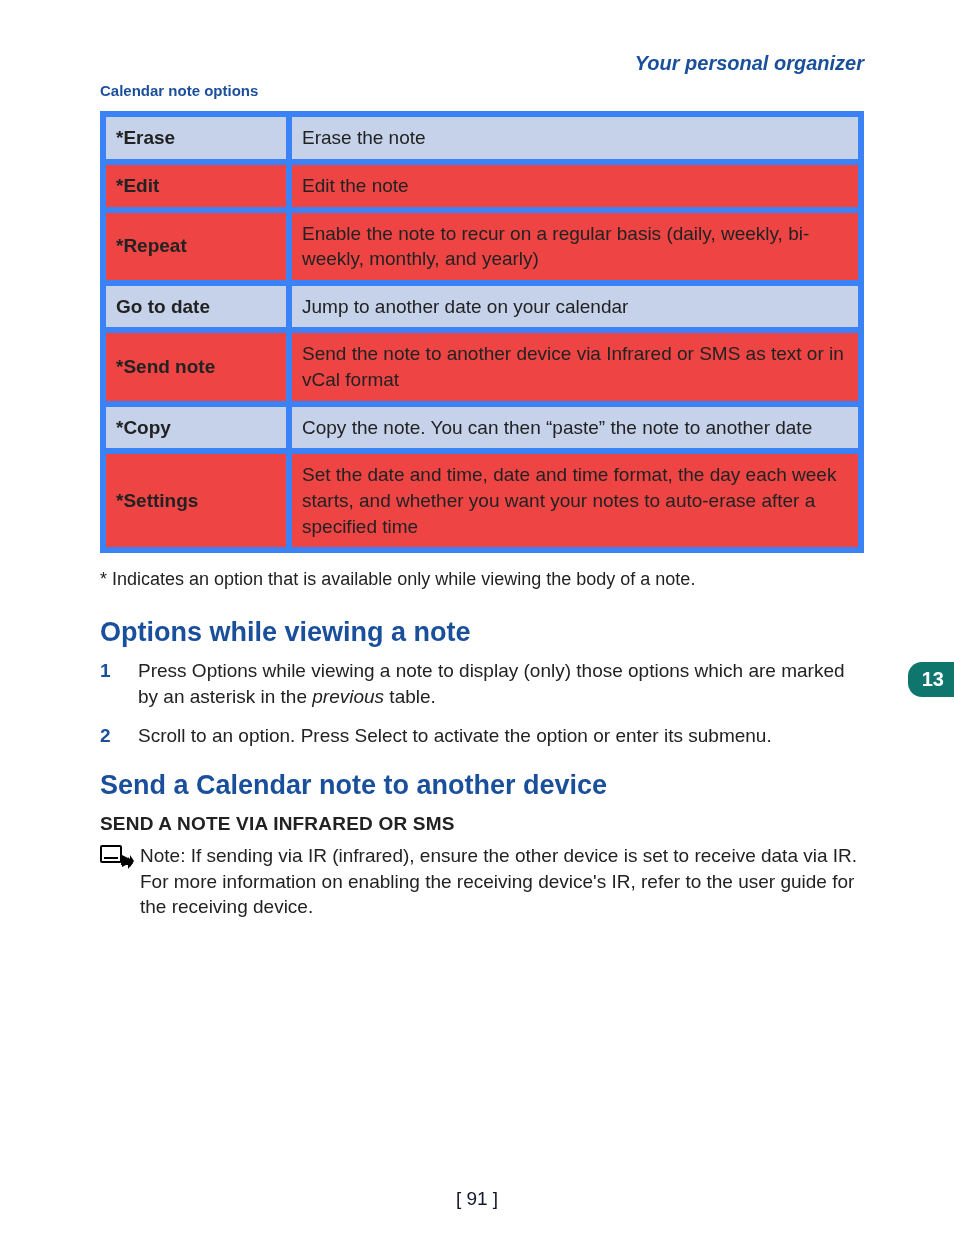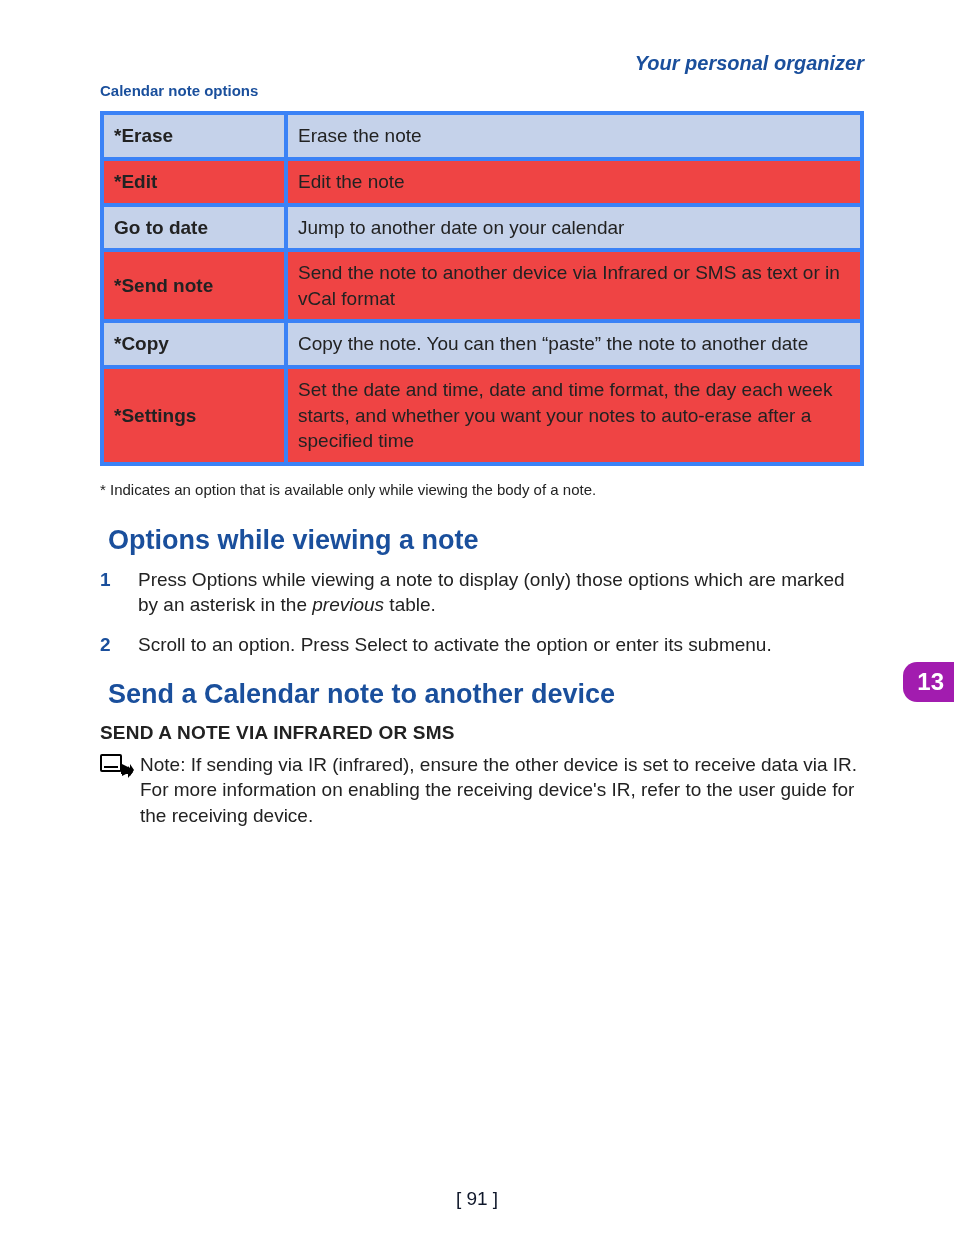--- a/index.html
+++ b/index.html
@@ -27,52 +27,52 @@
     font-weight: 600;
     font-size: 15px;
     margin-bottom: 10px;
   }
   table.options {
     border-collapse: collapse;
     width: 100%;
     margin-bottom: 14px;
   }
   table.options td {
-    border: 4px solid #3b82f6;
+    border: 6px solid #3b82f6;
     padding: 8px 10px;
     vertical-align: middle;
     font-size: 19px;
   }
   table.options td.name {
     font-weight: 700;
     width: 160px;
   }
   tr.shaded td { background: #c5d2ea; }
   tr.light  td { background: #ef4444; }
   .footnote {
-    font-size: 15px;
+    font-size: 18px;
     margin-bottom: 22px;
     max-width: 640px;
   }
   .chapter-tab {
     position: absolute;
     right: 0;
     top: 662px;
-    background: #a21caf;
+    background: #0f766e;
     color: #fff;
     font-weight: 700;
-    font-size: 24px;
+    font-size: 20px;
     padding: 4px 10px 4px 14px;
     border-radius: 14px 0 0 14px;
   }
   h2.section-big {
     color: #1a4f9c;
     font-weight: 700;
     font-size: 27px;
-    margin: 0 0 8px 8px;
+    margin: 0 0 8px 0;
   }
   ol.steps {
     list-style: none;
     padding: 0;
     margin: 0 0 18px 0;
   }
   ol.steps li {
     display: flex;
     margin-bottom: 14px;
   }
@@ -128,20 +128,24 @@
 
 <table class="options">
   <tbody>
       <tr class="shaded">
     <td class="name">*Erase</td>
     <td>Erase the note</td>
   </tr>
   <tr class="light">
     <td class="name">*Edit</td>
     <td>Edit the note</td>
+  </tr>
+  <tr class="light">
+    <td class="name">*Repeat</td>
+    <td>Enable the note to recur on a regular basis (daily, weekly, bi-weekly, monthly, and yearly)</td>
   </tr>
   <tr class="shaded">
     <td class="name">Go to date</td>
     <td>Jump to another date on your calendar</td>
   </tr>
   <tr class="light">
     <td class="name">*Send note</td>
     <td>Send the note to another device via Infrared or SMS as text or in vCal format</td>
   </tr>
   <tr class="shaded">

